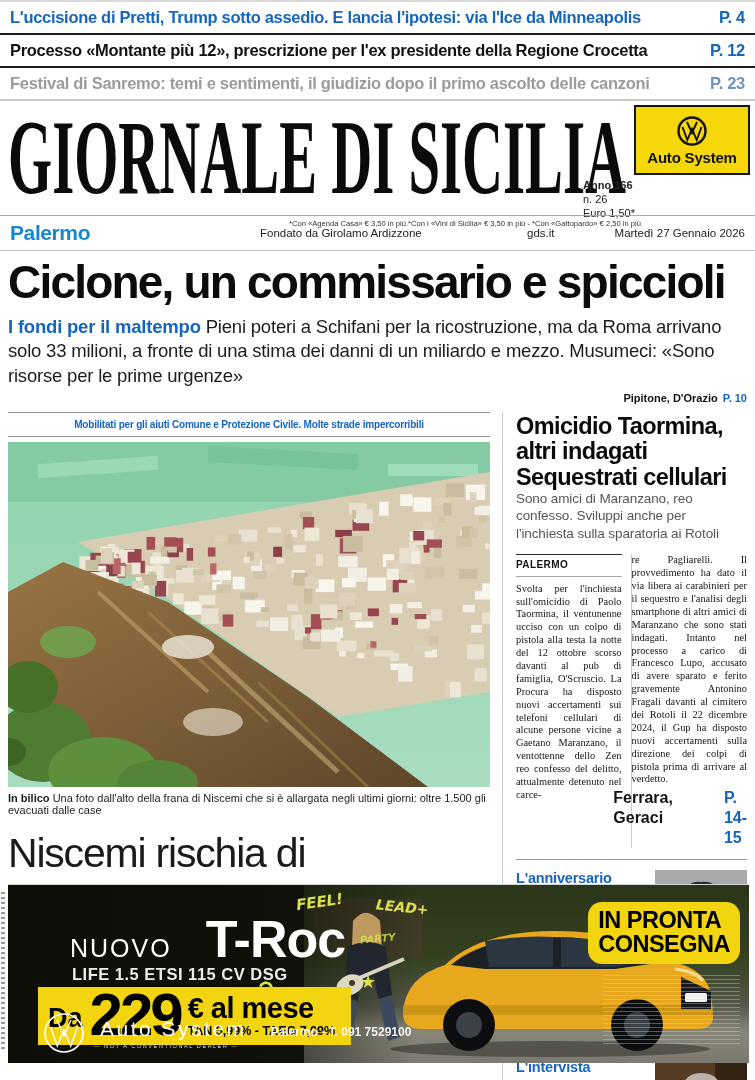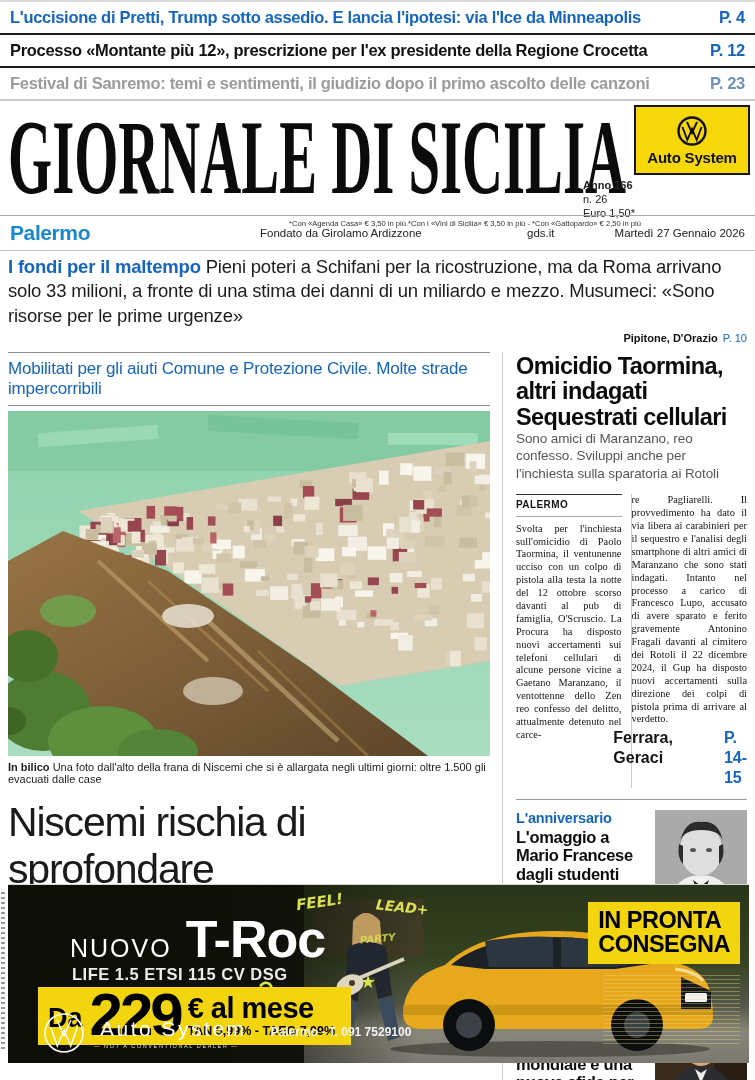--- a/index.html
+++ b/index.html
@@ -34,29 +34,29 @@
   .dl-mid{flex:1;display:flex;justify-content:space-between;font-size:11.5px;color:#222;padding-right:60px;}
   .dl-date{font-size:11.5px;color:#222;white-space:nowrap;}
 
   
   .lead{padding:4px 8px 0;}
   .lead-h{font-size:46px;font-weight:800;letter-spacing:-1.8px;color:#0c0c0c;line-height:1.0;margin:4px 0 10px;}
   .lead-deck{font-size:18.5px;line-height:1.32;color:#1c1c1c;letter-spacing:-0.2px;}
   .k-blue{color:#1565bf;font-weight:800;}
   .byrow{display:flex;justify-content:flex-end;gap:5px;font-size:11px;margin-top:4px;align-items:baseline;}
   .byrow .by{font-weight:800;color:#111;}
-  .byrow .pgref{color:#1565bf;font-weight:400;}
+  .byrow .pgref{color:#1565bf;font-weight:700;}
 
   
   .cols{display:flex;padding:0 8px;margin-top:8px;}
   .colL{width:482px;}
   .colR{flex:1;border-left:1px solid #ccc;margin-left:12px;padding-left:13px;}
 
   .kickerbar{border-top:1px solid #8f8f8f;border-bottom:1px solid #8f8f8f;padding:6px 0;
-             color:#1565bf;font-weight:400;font-size:17px;letter-spacing:-0.2px;}
+             color:#1565bf;font-weight:700;font-size:10px;letter-spacing:-0.2px;text-align:center;}
   .photo{margin-top:5px;height:345px;position:relative;background:#9ed7b6;}
   .caption{font-size:11px;color:#1d1d1d;margin-top:5px;}
   .cap-label{font-weight:800;}
   .niscemi-h{font-size:41px;font-weight:300;letter-spacing:-1.2px;color:#1a1a1a;margin-top:14px;}
   .niscemi-deck{font-size:17.5px;color:#2e2e2e;line-height:1.3;margin-top:9px;letter-spacing:-0.2px;}
 
   .rail-h{font-size:23.5px;font-weight:800;line-height:1.07;letter-spacing:-0.6px;color:#0b0b0b;
           white-space:pre-line;margin:2px 0 0;}
   .rail-deck{font-size:13.5px;color:#565656;line-height:1.3;margin-bottom:12px;letter-spacing:-0.1px;}
   .article{display:flex;font-family:"Liberation Serif",serif;font-size:10.4px;line-height:1.24;
@@ -83,21 +83,21 @@
 
   
   .ad{position:absolute;left:8px;right:6px;top:884px;height:178px;background:#14150d;overflow:hidden;
       border-top:1px solid #d5d5d5;}
   .ad-bg-right{position:absolute;right:0;top:0;width:60%;height:100%;
       background:linear-gradient(180deg,#2a3519 0%,#34411f 40%,#55584a 68%,#888679 82%,#7c7a70 100%);}
   .ad-bg-house{position:absolute;right:44%;top:8%;width:110px;height:58px;background:#4a382c;opacity:.55;}
   .ad-bg-fade{position:absolute;inset:0;background:linear-gradient(90deg,#0d0e08 0%,rgba(13,14,8,.85) 28%,rgba(13,14,8,0) 55%);}
   .ad-nuovo{position:absolute;left:62px;top:24px;color:#fff;display:flex;align-items:baseline;gap:14px;}
   .ad-nuovo .pre{font-size:25px;letter-spacing:2px;font-weight:400;}
-  .ad-nuovo .model{font-size:52px;font-weight:900;letter-spacing:-1px;}
+  .ad-nuovo .model{font-size:52px;font-weight:900;letter-spacing:-1px;margin-left:20px;}
   .ad-trim{position:absolute;left:64px;top:80px;color:#ececec;font-size:16.5px;font-weight:600;letter-spacing:.5px;}
   .ad-price{position:absolute;left:30px;top:102px;background:#f2d50e;color:#000;display:flex;
             align-items:flex-end;padding:5px 16px 7px 10px;gap:7px;}
   .p-da{font-weight:900;font-size:27px;line-height:.9;padding-bottom:7px;}
   .p-val{font-weight:900;font-size:60px;line-height:.76;letter-spacing:-3px;}
   .p-col{display:flex;flex-direction:column;align-items:flex-start;}
   .p-suffix{font-weight:900;font-size:29px;line-height:.9;letter-spacing:-0.5px;}
   .p-fin{font-weight:800;font-size:12.5px;margin-top:3px;}
   .doodle{position:absolute;color:#d9e34f;font-weight:700;font-style:italic;
           font-family:"DejaVu Sans",sans-serif;}
@@ -156,20 +156,21 @@
       <div class="dl-city">Palermo</div>
       <div class="dl-mid">
         <span>Fondato da Girolamo Ardizzone</span>
         <span>gds.it</span>
       </div>
       <div class="dl-date">Martedì 27 Gennaio 2026</div>
     </div>
   </div>
 
   <div class="lead">
+    <div class="lead-h">Ciclone, un commissario e spiccioli</div>
     <div class="lead-deck">
       <span class="k-blue">I fondi per il maltempo</span>
       <span>Pieni poteri a Schifani per la ricostruzione, ma da Roma arrivano solo 33 milioni, a fronte di una stima dei danni di un miliardo e mezzo. Musumeci: «Sono risorse per le prime urgenze»</span>
     </div>
     <div class="byrow">
       <span class="by">Pipitone, D'Orazio</span>
       <span class="pgref">P. 10</span>
     </div>
   </div>
 
@@ -561,21 +562,21 @@
 
     <div class="ad-price">
       <span class="p-da">Da</span>
       <span class="p-val">229</span>
       <span class="p-col">
         <span class="p-suffix">€ al mese</span>
         <span class="p-fin">TAN 5,99% - TAEG 7,09%</span>
       </span>
     </div>
 
-    <div class="ad-inpronta" style="white-space:pre-line;">IN PRONTA
+    <div class="ad-inpronta" style="white-space:pre-line;border-radius:14px;">IN PRONTA
 CONSEGNA</div>
     <div class="ad-legal"></div>
 
     <div class="ad-dealer">
       <svg width="44" height="44" viewBox="-22 -22 44 44">
         <circle r="19" fill="none" stroke="#fff" stroke-width="1.6"></circle>
         <path d="M-7,-13 L0,3 L7,-13" fill="none" stroke="#fff" stroke-width="1.4"></path>
         <path d="M-13.5,-6 L-6.7,13 L0,-3 L6.7,13 L13.5,-6" fill="none" stroke="#fff" stroke-width="1.4"></path>
       </svg>
       <div>

